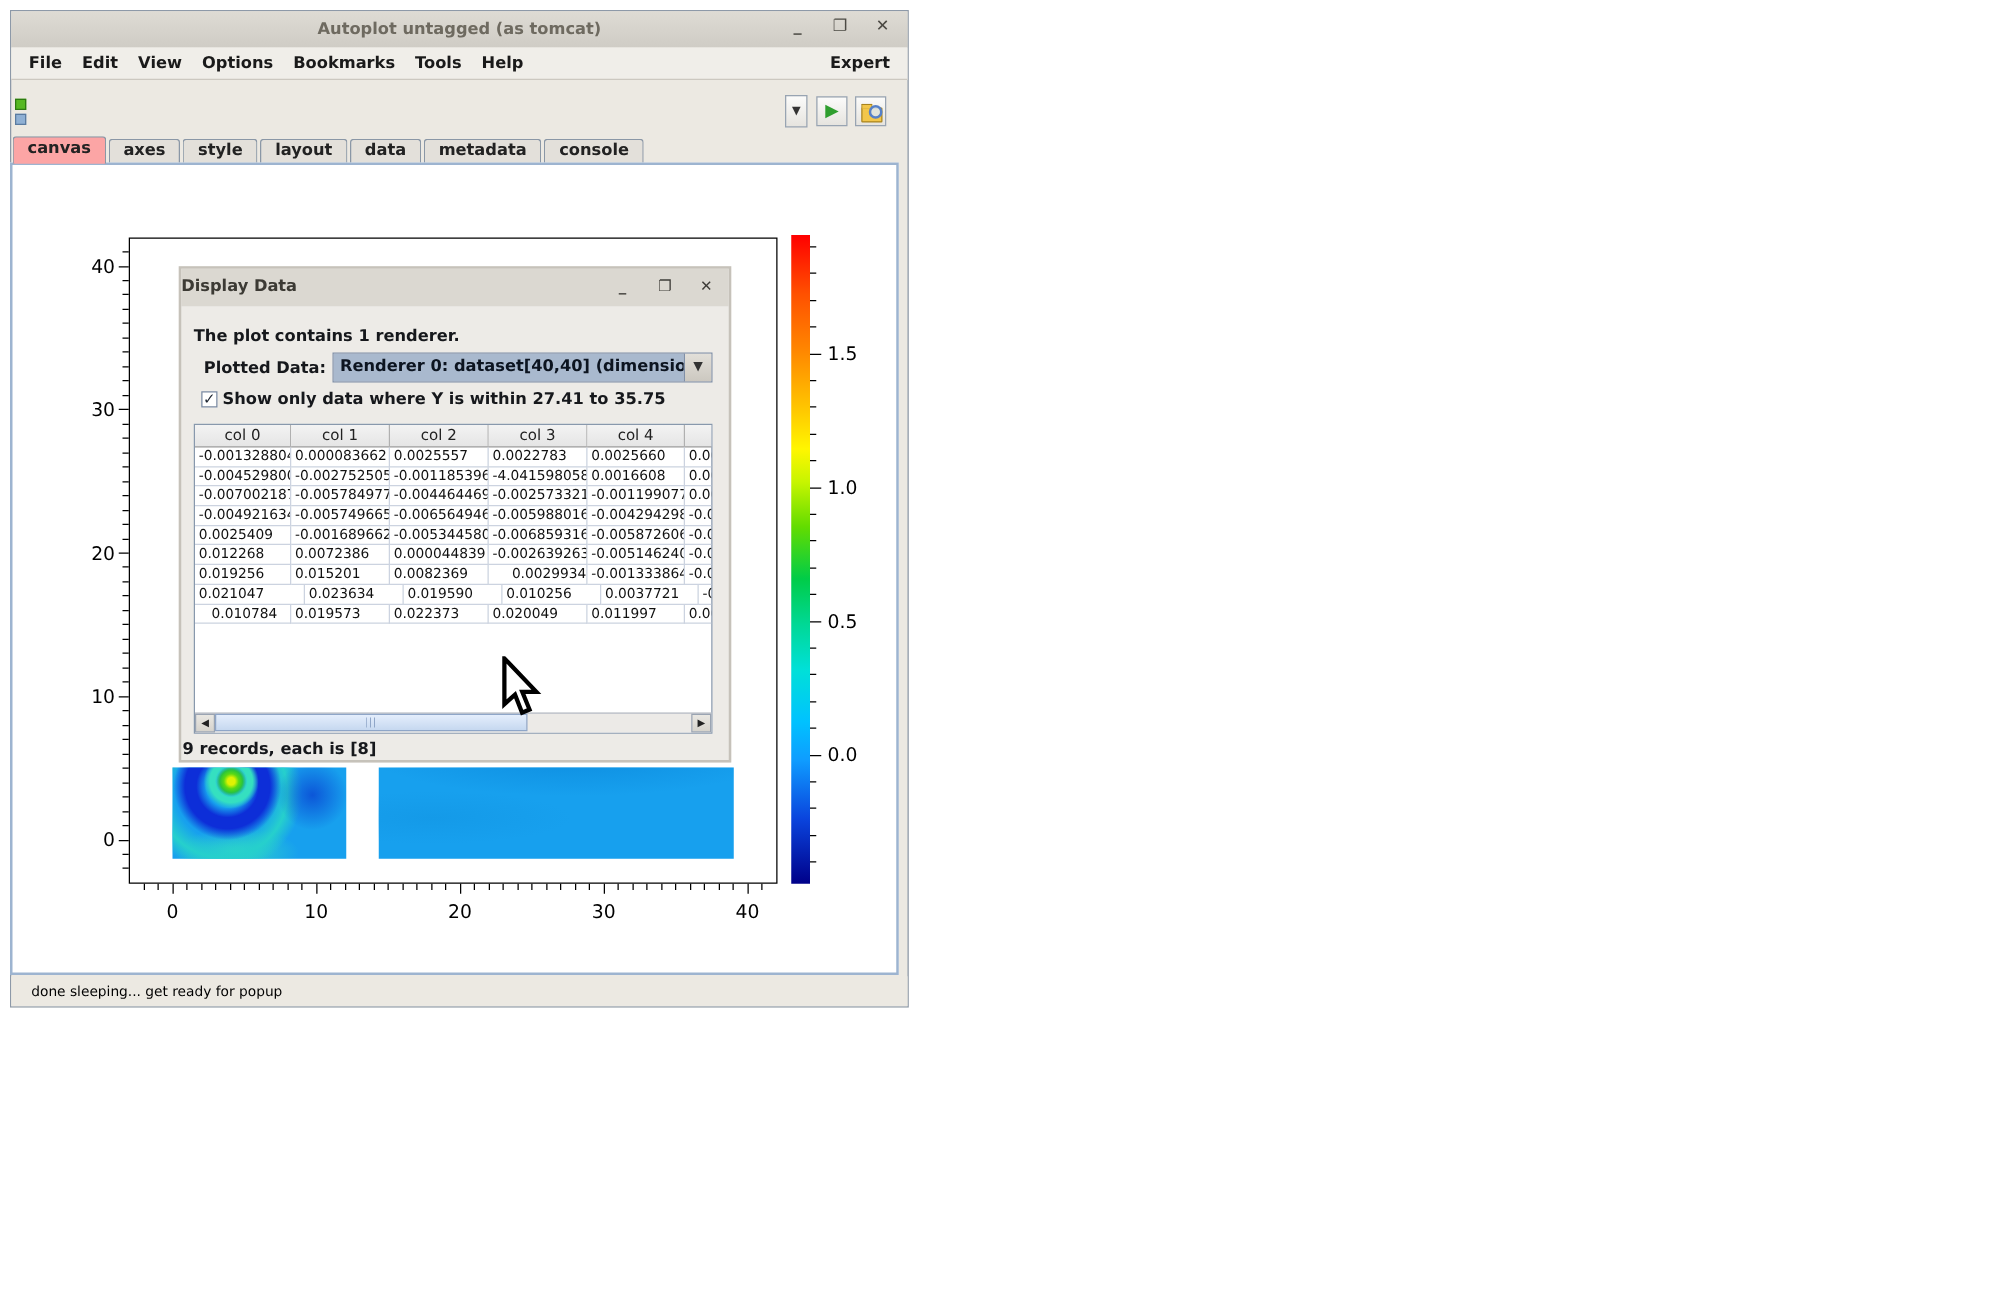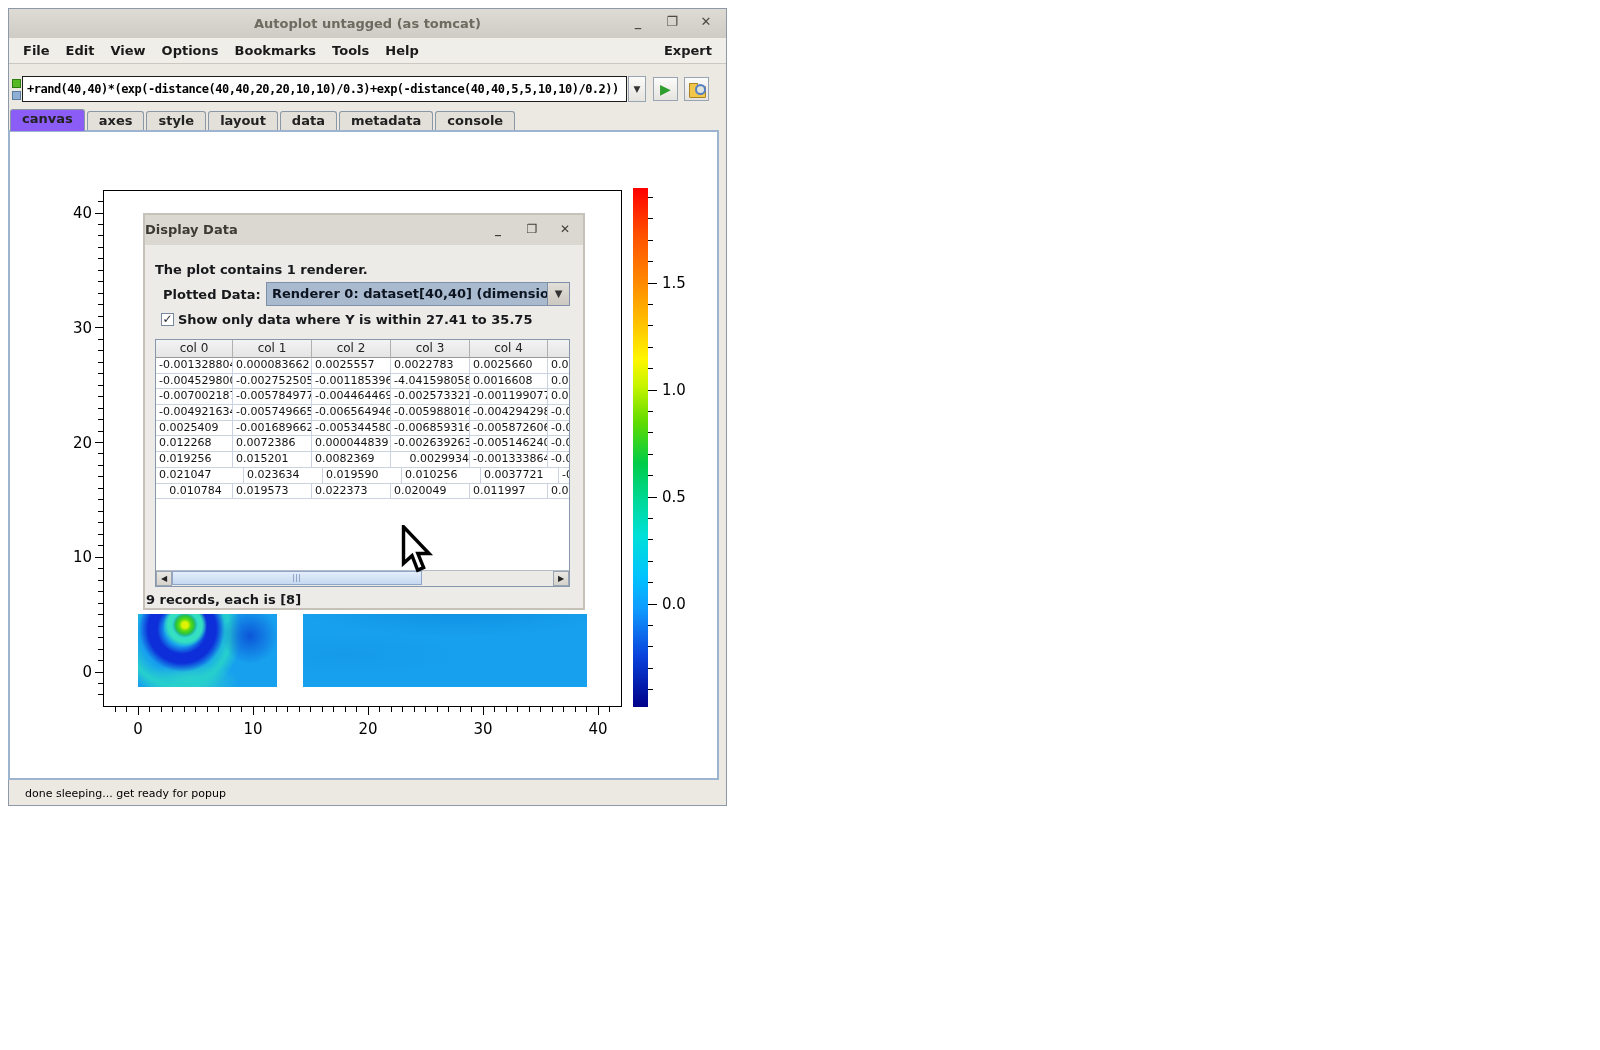--- a/index.html
+++ b/index.html
@@ -17,21 +17,21 @@
   
   .sq{width:9px;height:9px;box-sizing:border-box;}
   .uri-field{left:22px;top:76px;width:605px;height:26px;background:#fff;border:1px solid #1c1c1c;box-sizing:border-box;
              font:700 12px "DejaVu Sans Mono","Liberation Mono",monospace;letter-spacing:-0.5px;line-height:24px;
              white-space:nowrap;overflow:hidden;padding-left:4px;color:#000;}
   .mini-btn{box-sizing:border-box;border:1px solid #98a4b2;background:linear-gradient(#fbfbfa,#e6e4df);text-align:center;}
   
   .tabrow{left:10px;top:109px;height:22px;display:flex;align-items:flex-end;}
   .tab{box-sizing:border-box;height:20px;line-height:18px;padding:0 11px;font-size:13px;font-weight:700;color:#222;
        background:#e3e0da;border:1px solid #8a97a6;border-bottom:none;margin-right:2px;border-radius:3px 3px 0 0;}
-  .tab.sel{height:22px;background:#8b5cf6;position:relative;z-index:3;margin-top:44px;}
+  .tab.sel{height:22px;background:#fca5a5;position:relative;z-index:3;margin-top:44px;}
   
   .canvas-panel{left:8px;top:130px;width:711px;height:650px;background:#fff;border:2px solid #9db4d0;box-sizing:border-box;}
   .plot-frame{left:103px;top:190px;width:519px;height:517px;border:1px solid #000;box-sizing:border-box;background:#fff;}
   .tick{background:#000;}
   .tick-label{font-size:15px;color:#000;}
   .heat-left{left:138px;top:614px;width:139px;height:73px;
     background:
       radial-gradient(circle at 47px 11px,#dff203 0,#dff203 3px,#59d914 6px,#2bc53c 9px,rgba(43,197,60,0) 12px),
       radial-gradient(circle at 47px 11px,rgba(0,0,0,0) 9px,#35e0c0 13px,#35e0c0 17px,rgba(53,224,192,0) 22px),
       radial-gradient(circle at 44px 15px,rgba(0,0,0,0) 17px,#0d2ed8 25px,#0d2ed8 34px,rgba(13,46,216,0) 43px),
@@ -98,21 +98,20 @@
         <span class="menu-item">Options</span>
         <span class="menu-item">Bookmarks</span>
         <span class="menu-item">Tools</span>
         <span class="menu-item">Help</span>
       </span>
     <span class="menu-expert">Expert</span>
   </div>
 
   <div class="abs sq" style="left:12px;top:79px;background:#56b822;border:1px solid #2c7a10;"></div>
   <div class="abs sq" style="left:12px;top:91px;background:#8fb0d4;border:1px solid #5a7ba0;"></div>
-  <div class="abs uri-field">+rand(40,40)*(exp(-distance(40,40,20,20,10,10)/0.3)+exp(-distance(40,40,5,5,10,10)/0.2))</div>
   <div class="abs mini-btn" style="left:628px;top:76px;width:18px;height:26px;line-height:24px;font-size:9px;color:#333;">▼</div>
   <div class="abs mini-btn" style="left:653px;top:77px;width:25px;height:24px;line-height:22px;font-size:14px;color:#2e9e2e;">▶</div>
   <div class="abs mini-btn" style="left:684px;top:77px;width:25px;height:24px;">
     <div class="abs" style="left:4px;top:8px;width:15px;height:10px;background:#f2c64a;border:1px solid #a8831e;border-radius:1px;"></div>
     <div class="abs" style="left:4px;top:5px;width:7px;height:3px;background:#f2c64a;border:1px solid #a8831e;border-bottom:none;border-radius:1px 1px 0 0;"></div>
     <div class="abs" style="left:10px;top:6px;width:7px;height:7px;border:2px solid #5580c8;border-radius:50%;background:rgba(220,235,255,.8);"></div>
   </div>
 
   <div class="tabrow abs" id="tab-row">
       <div class="tab sel">canvas</div>

